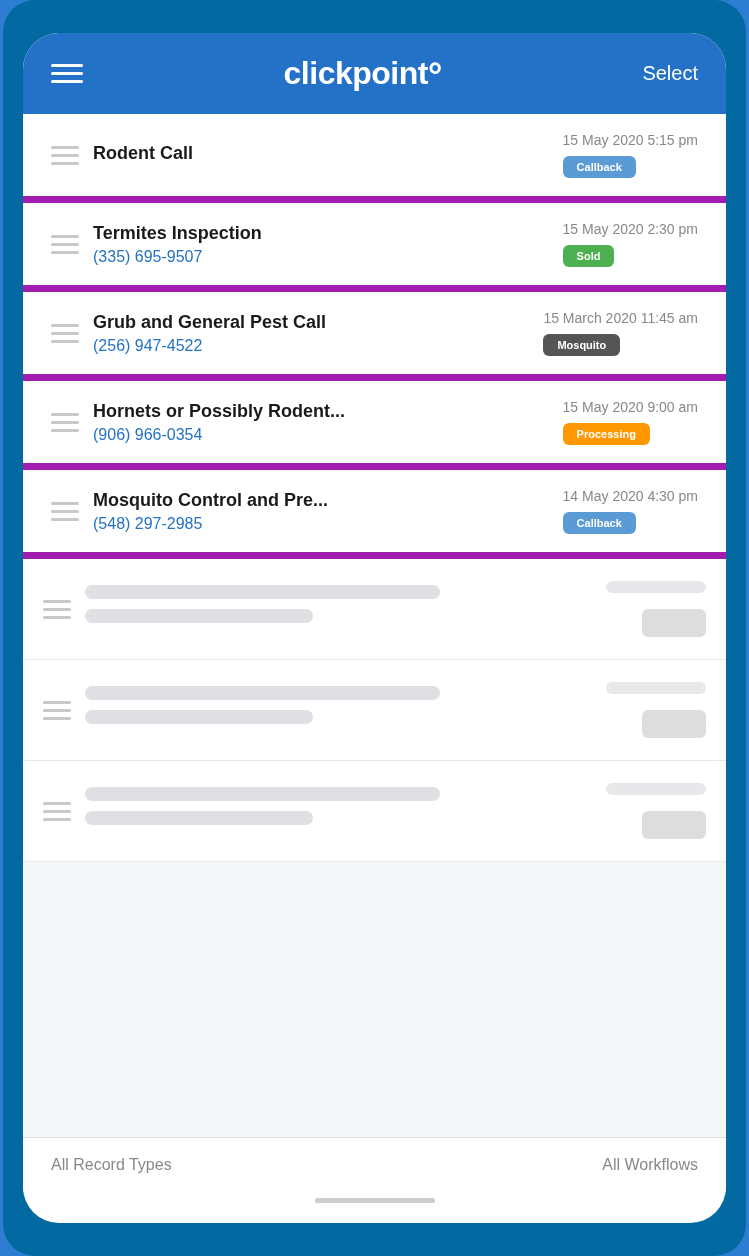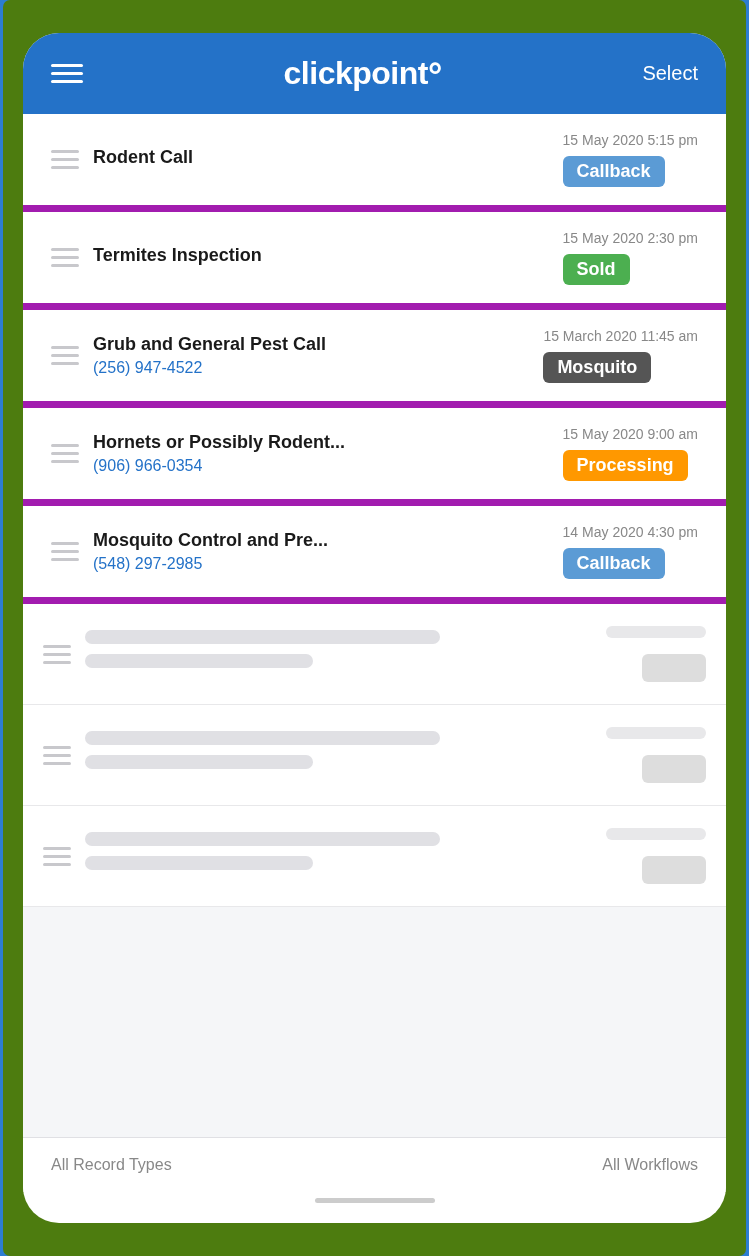--- a/index.html
+++ b/index.html
@@ -9,22 +9,22 @@
       display: flex;
       justify-content: center;
       align-items: center;
       min-height: 100vh;
       font-family: -apple-system, BlinkMacSystemFont, 'Segoe UI', Helvetica, Arial, sans-serif;
     }
 
     .phone-outer {
       width: 743px;
       min-height: 1256px;
-      background: #4d7c0f;
-      border-radius: 7px;
+      background: #0369a1;
+      border-radius: 32px;
       display: flex;
       flex-direction: column;
       align-items: center;
       justify-content: center;
       padding: 28px 20px;
     }
 
     .phone-inner {
       width: 100%;
       max-width: 710px;
@@ -143,21 +143,21 @@
 
     .item-date {
       font-size: 14px;
       color: #888;
       white-space: nowrap;
     }
 
     .badge {
       padding: 5px 14px;
       border-radius: 6px;
-      font-size: 18px;
+      font-size: 11px;
       font-weight: 600;
       color: #fff;
     }
 
     .badge-callback { background: #5b9bd5; }
     .badge-sold { background: #4caf50; }
     .badge-nurture { background: #555; }
     .badge-processing { background: #ff9800; }
 
     
@@ -269,20 +269,21 @@
     </div>
   </div>
           <div class="list-item">
     <div class="list-item-lines">
       <span></span>
               <span></span>
               <span></span>
     </div>
     <div class="list-item-body">
       <div class="item-title">Termites Inspection</div>
+      <div class="item-phone">(335) 695-9507</div>
     </div>
     <div class="item-right">
       <div class="item-date">15 May 2020 2:30 pm</div>
       <span class="badge badge-sold">Sold</span>
     </div>
   </div>
           <div class="list-item">
     <div class="list-item-lines">
       <span></span>
               <span></span>

